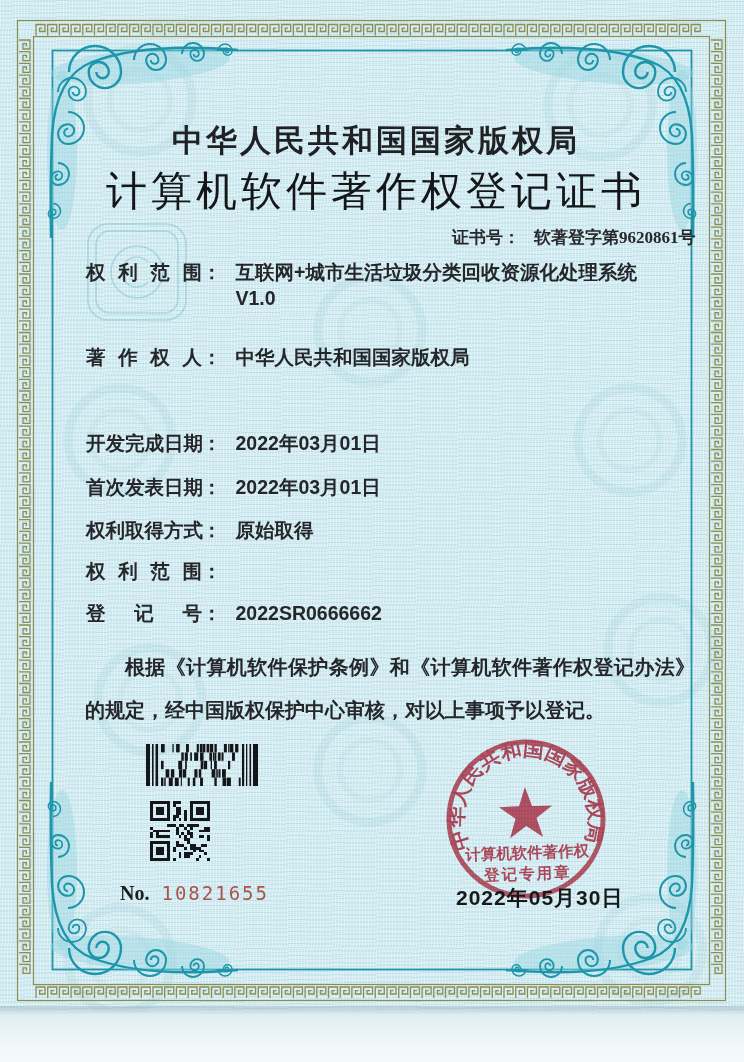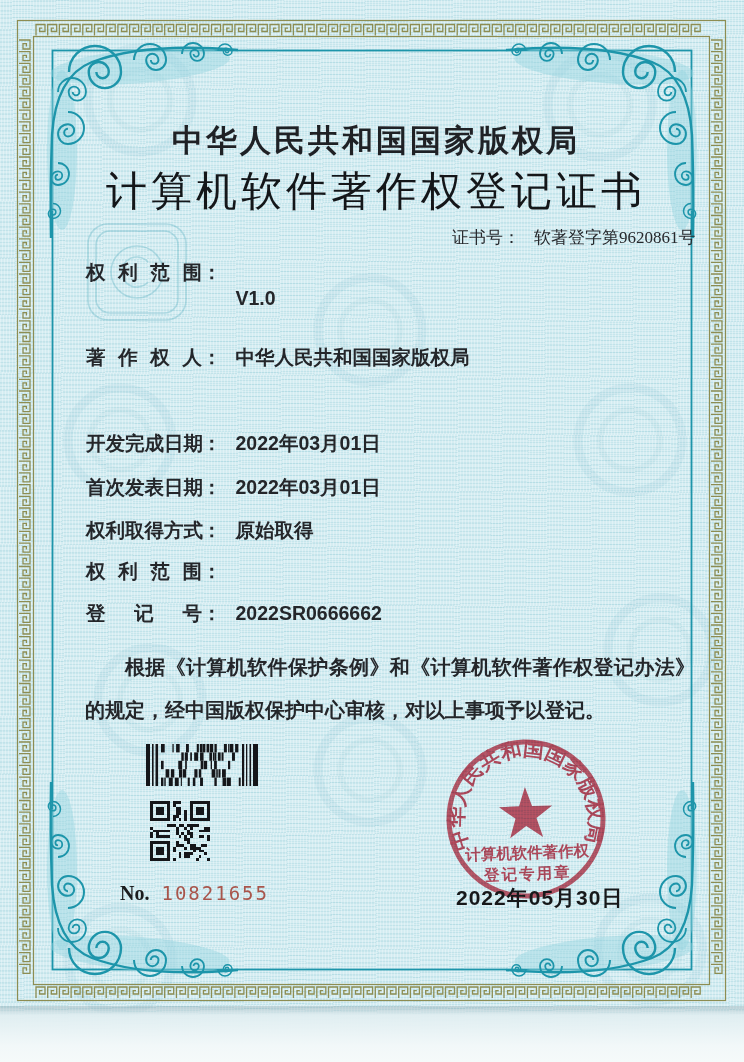--- a/index.html
+++ b/index.html
@@ -20,21 +20,21 @@
 
   .issuer{
     position:absolute;left:0;right:0;top:120px;text-align:center;
     font-size:31px;font-weight:bold;letter-spacing:3px;color:#1f2125;
   }
   .cert-title{
     position:absolute;left:0;right:0;top:164px;text-align:center;
     font-size:41px;font-weight:normal;letter-spacing:4px;color:#141619;
   }
   .cert-no-line{
-    position:absolute;left:452px;top:226px;font-size:17px;font-weight:normal;color:#26282c;
+    position:absolute;left:452px;top:226px;font-size:17px;font-weight:bold;color:#26282c;
     white-space:nowrap;
   }
   .cert-no-line .gap{display:inline-block;width:14px;}
 
   .f-row{
     position:absolute;left:86px;display:flex;align-items:flex-start;white-space:nowrap;
     font-family:"Liberation Sans","DejaVu Sans",sans-serif;
     font-size:19.5px;font-weight:bold;color:#24262a;
   }
   .f-label{display:inline-block;width:116px;text-align:justify;text-align-last:justify;}
@@ -409,21 +409,21 @@
     </svg>
 
   <div class="issuer">中华人民共和国国家版权局</div>
   <div class="cert-title">计算机软件著作权登记证书</div>
   <div class="cert-no-line"><span>证书号：</span><span class="gap"></span><span>软著登字第9620861号</span></div>
 
   <div class="f-row r1">
     <span class="f-label">权利范围</span>
       <span class="f-colon">：</span>
     <span class="f-value">
-      <br>
+      <span>互联网+城市生活垃圾分类回收资源化处理系统</span><br>
       <span>V1.0</span>
     </span>
   </div>
   <div class="f-row r2">
     <span class="f-label">著作权人</span>
       <span class="f-colon">：</span>
     <span class="f-value">中华人民共和国国家版权局</span>
   </div>
   <div class="f-row r3">
     <span class="f-label">开发完成日期</span>

